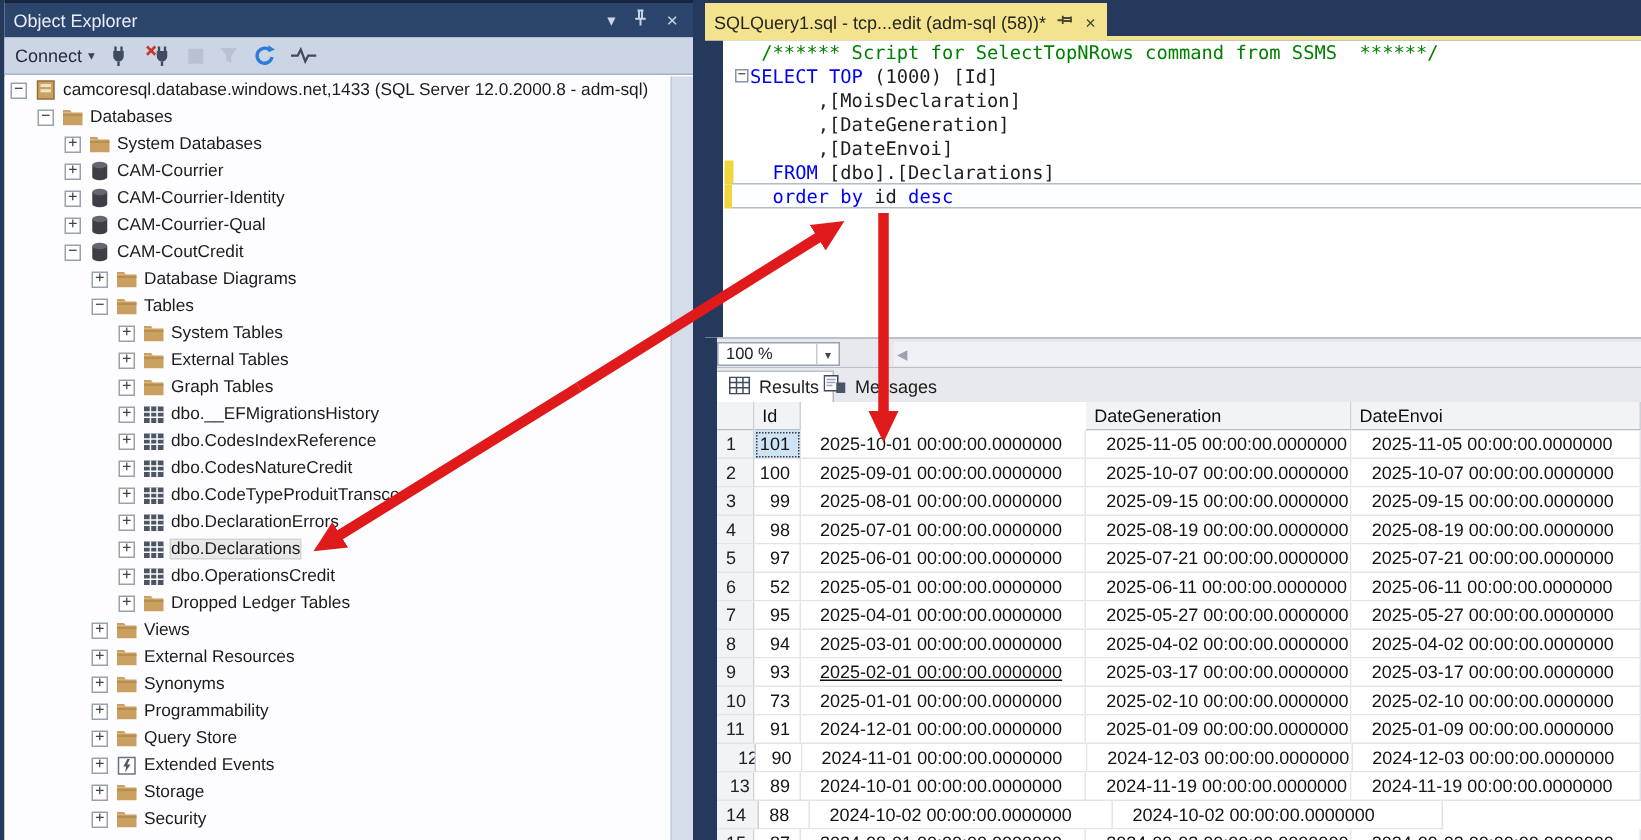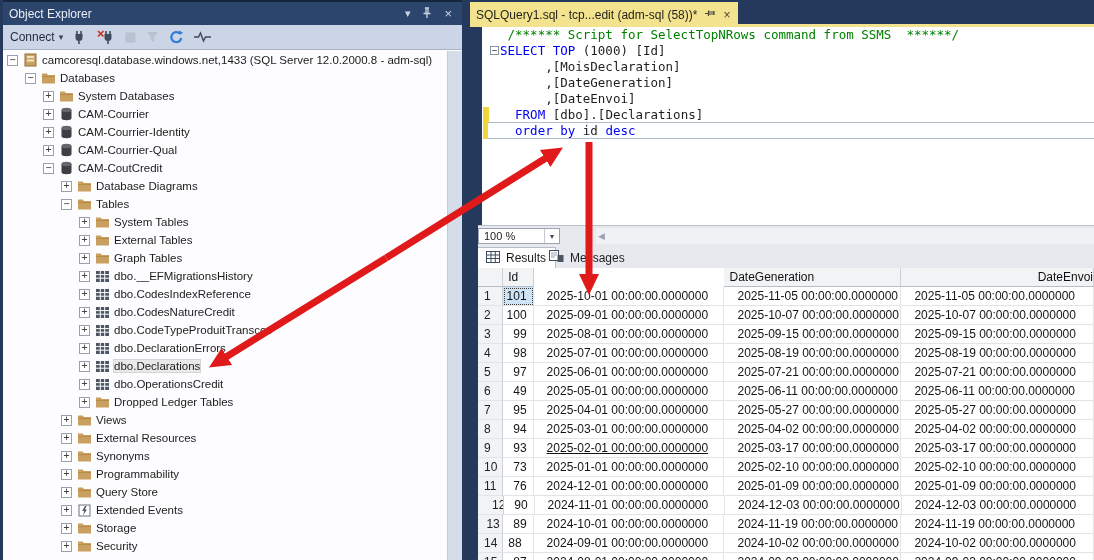--- a/index.html
+++ b/index.html
@@ -496,21 +496,21 @@
       </div>
     </div>
 
     <div class="gstrip"></div>
     <div class="grid" id="grid">
         <div class="grow">
           <div class="gc gh" style="width: 28px;"></div>
           <div class="gc gh" style="width: 34px;">Id</div>
           <div class="gc gh" style="width: 218px; margin-top: 22px;">MoisDeclaration</div>
           <div class="gc gh" style="width: 202px;">DateGeneration</div>
-          <div class="gc gh" style="width: 220px; text-align: right;">DateEnvoi</div>
+          <div class="gc gh" style="width: 220px;">DateEnvoi</div>
         </div>
         <div class="grow">
           <div class="gc rn" style="width: 28px;">1</div>
           <div class="gc idc selcell" style="width: 34px;">101</div>
           <div class="gc" style="width: 218px;">2025-10-01 00:00:00.0000000</div>
           <div class="gc" style="width: 202px;">2025-11-05 00:00:00.0000000</div>
           <div class="gc" style="width: 220px;">2025-11-05 00:00:00.0000000</div>
         </div>
         <div class="grow">
           <div class="gc rn" style="width: 28px;">2</div>
@@ -535,21 +535,21 @@
         </div>
         <div class="grow">
           <div class="gc rn" style="width: 28px;">5</div>
           <div class="gc idc" style="width: 34px;">97</div>
           <div class="gc" style="width: 218px;">2025-06-01 00:00:00.0000000</div>
           <div class="gc" style="width: 202px;">2025-07-21 00:00:00.0000000</div>
           <div class="gc" style="width: 220px;">2025-07-21 00:00:00.0000000</div>
         </div>
         <div class="grow">
           <div class="gc rn" style="width: 28px;">6</div>
-          <div class="gc idc" style="width: 34px;">49</div>
+          <div class="gc idc" style="width: 34px;">52</div>
           <div class="gc" style="width: 218px;">2025-05-01 00:00:00.0000000</div>
           <div class="gc" style="width: 202px;">2025-06-11 00:00:00.0000000</div>
           <div class="gc" style="width: 220px;">2025-06-11 00:00:00.0000000</div>
         </div>
         <div class="grow">
           <div class="gc rn" style="width: 28px;">7</div>
           <div class="gc idc" style="width: 34px;">95</div>
           <div class="gc" style="width: 218px;">2025-04-01 00:00:00.0000000</div>
           <div class="gc" style="width: 202px;">2025-05-27 00:00:00.0000000</div>
           <div class="gc" style="width: 220px;">2025-05-27 00:00:00.0000000</div>
@@ -570,21 +570,21 @@
         </div>
         <div class="grow">
           <div class="gc rn" style="width: 28px;">10</div>
           <div class="gc idc" style="width: 34px;">73</div>
           <div class="gc" style="width: 218px;">2025-01-01 00:00:00.0000000</div>
           <div class="gc" style="width: 202px;">2025-02-10 00:00:00.0000000</div>
           <div class="gc" style="width: 220px;">2025-02-10 00:00:00.0000000</div>
         </div>
         <div class="grow">
           <div class="gc rn" style="width: 28px;">11</div>
-          <div class="gc idc" style="width: 34px;">76</div>
+          <div class="gc idc" style="width: 34px;">91</div>
           <div class="gc" style="width: 218px;">2024-12-01 00:00:00.0000000</div>
           <div class="gc" style="width: 202px;">2025-01-09 00:00:00.0000000</div>
           <div class="gc" style="width: 220px;">2025-01-09 00:00:00.0000000</div>
         </div>
         <div class="grow">
           <div class="gc rn" style="width: 28px; padding-left: 14px;">12</div>
           <div class="gc idc" style="width: 34px;">90</div>
           <div class="gc" style="width: 218px;">2024-11-01 00:00:00.0000000</div>
           <div class="gc" style="width: 202px;">2024-12-03 00:00:00.0000000</div>
           <div class="gc" style="width: 220px;">2024-12-03 00:00:00.0000000</div>
@@ -592,21 +592,20 @@
         <div class="grow">
           <div class="gc rn" style="width: 28px; text-align: center;">13</div>
           <div class="gc idc" style="width: 34px;">89</div>
           <div class="gc" style="width: 218px;">2024-10-01 00:00:00.0000000</div>
           <div class="gc" style="width: 202px;">2024-11-19 00:00:00.0000000</div>
           <div class="gc" style="width: 220px;">2024-11-19 00:00:00.0000000</div>
         </div>
         <div class="grow">
           <div class="gc rn" style="width: 28px;">14</div>
           <div class="gc idc" style="width: 34px; text-align: center;">88</div>
-          <div class="gc" style="width: 218px;">2024-09-01 00:00:00.0000000</div>
           <div class="gc" style="width: 202px;">2024-10-02 00:00:00.0000000</div>
           <div class="gc" style="width: 220px;">2024-10-02 00:00:00.0000000</div>
         </div>
         <div class="grow">
           <div class="gc rn" style="width: 28px;">15</div>
           <div class="gc idc" style="width: 34px;">87</div>
           <div class="gc" style="width: 218px;">2024-08-01 00:00:00.0000000</div>
           <div class="gc" style="width: 202px;">2024-09-03 00:00:00.0000000</div>
           <div class="gc" style="width: 220px;">2024-09-03 00:00:00.0000000</div>
         </div>

